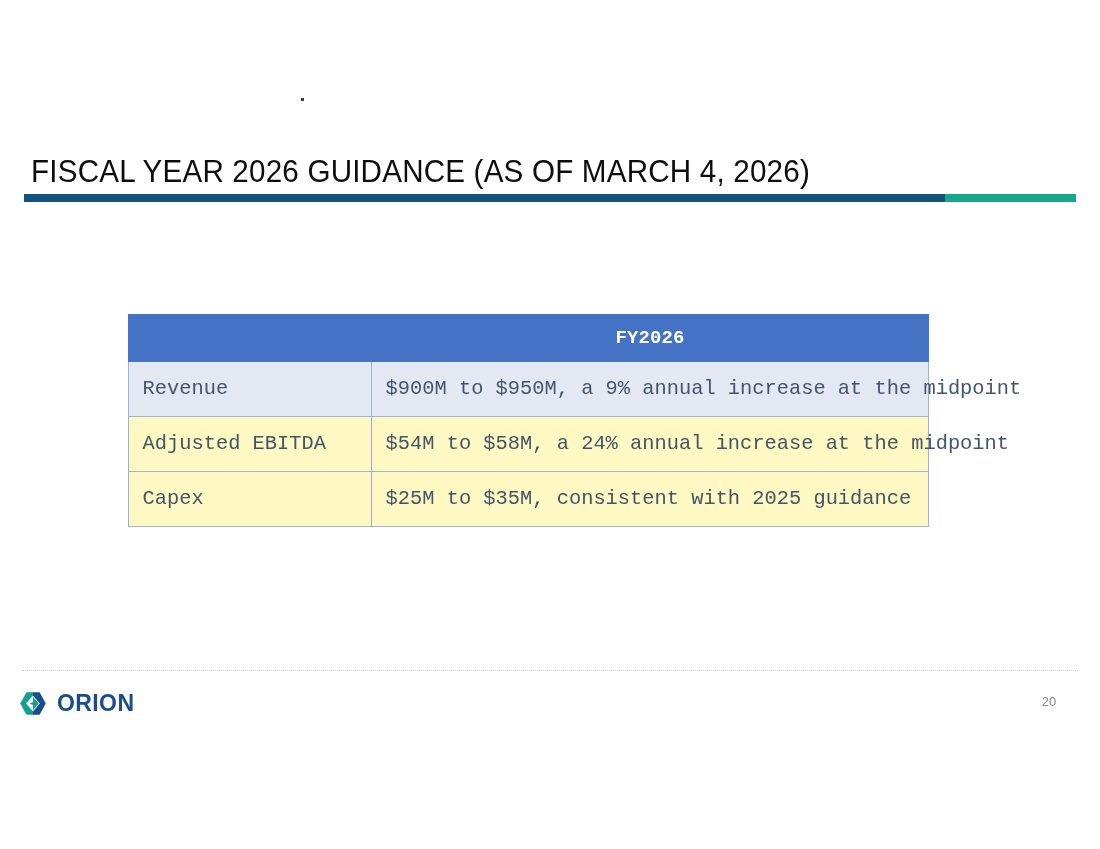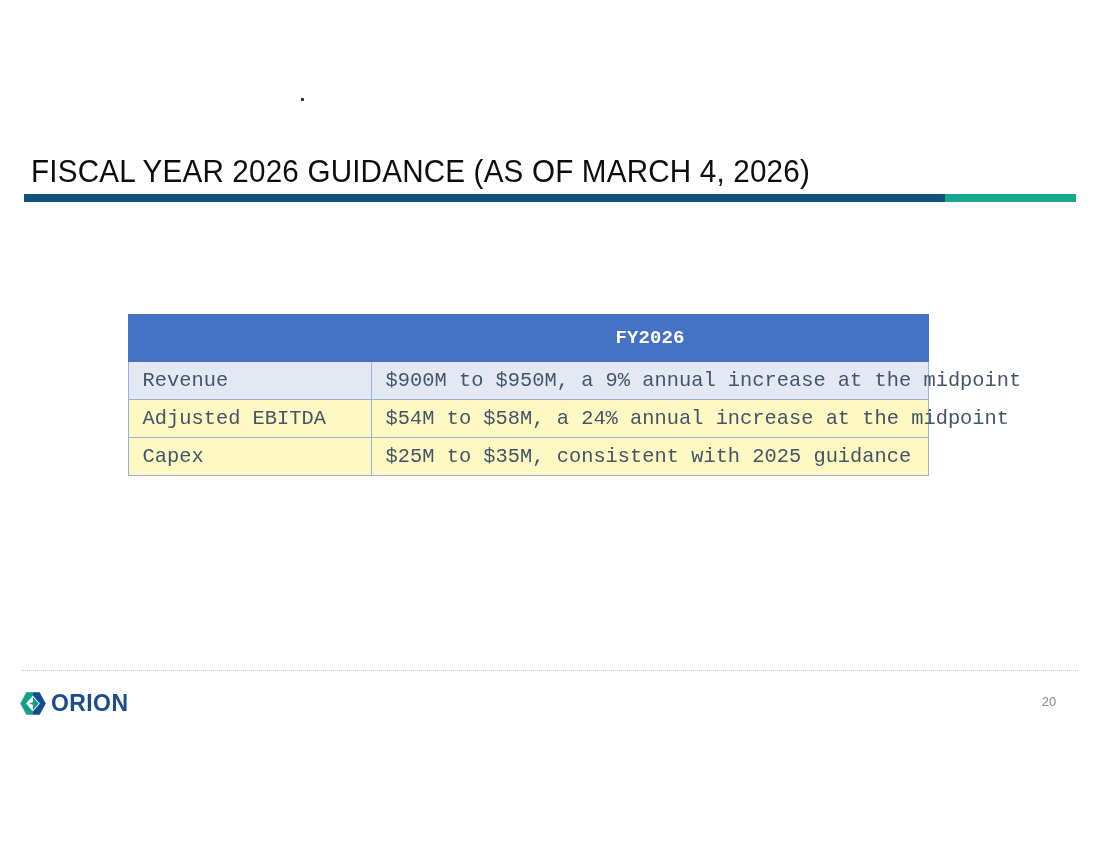--- a/index.html
+++ b/index.html
@@ -98,21 +98,21 @@
   .guidance-table thead th .cell {
     padding: 0 14px;
     color: #ffffff;
     font-size: 19px;
     font-weight: 700;
     letter-spacing: 0.1px;
     white-space: nowrap;
   }
   .guidance-table thead th.th-blank .cell { font-size: 0; }
 
-  .guidance-table tbody tr { height: 38px; }
+  .guidance-table tbody tr { height: 55px; }
   .guidance-table tbody tr.row-odd td { background: #e4e8f2; }
   .guidance-table tbody tr.row-even td { background: #fef9c3; }
 
   .guidance-table tbody td .cell {
     padding: 0 14px;
     color: #44546a;
     font-size: 21px;
     line-height: 26px;
     white-space: nowrap;
     transform: scaleX(0.97);
@@ -128,21 +128,21 @@
     height: 1px;
     border-top: 1px dotted #c9c9d4;
   }
 
   .logo {
     position: absolute;
     left: 20px;
     top: 692px;
     display: flex;
     align-items: center;
-    gap: 5px;
+    gap: 11px;
     justify-content: space-between;
   }
   .logo .logo-mark {
     width: 26px;
     height: 23px;
     display: block;
   }
   .logo .logo-word {
     font-size: 23px;
     font-weight: 700;

